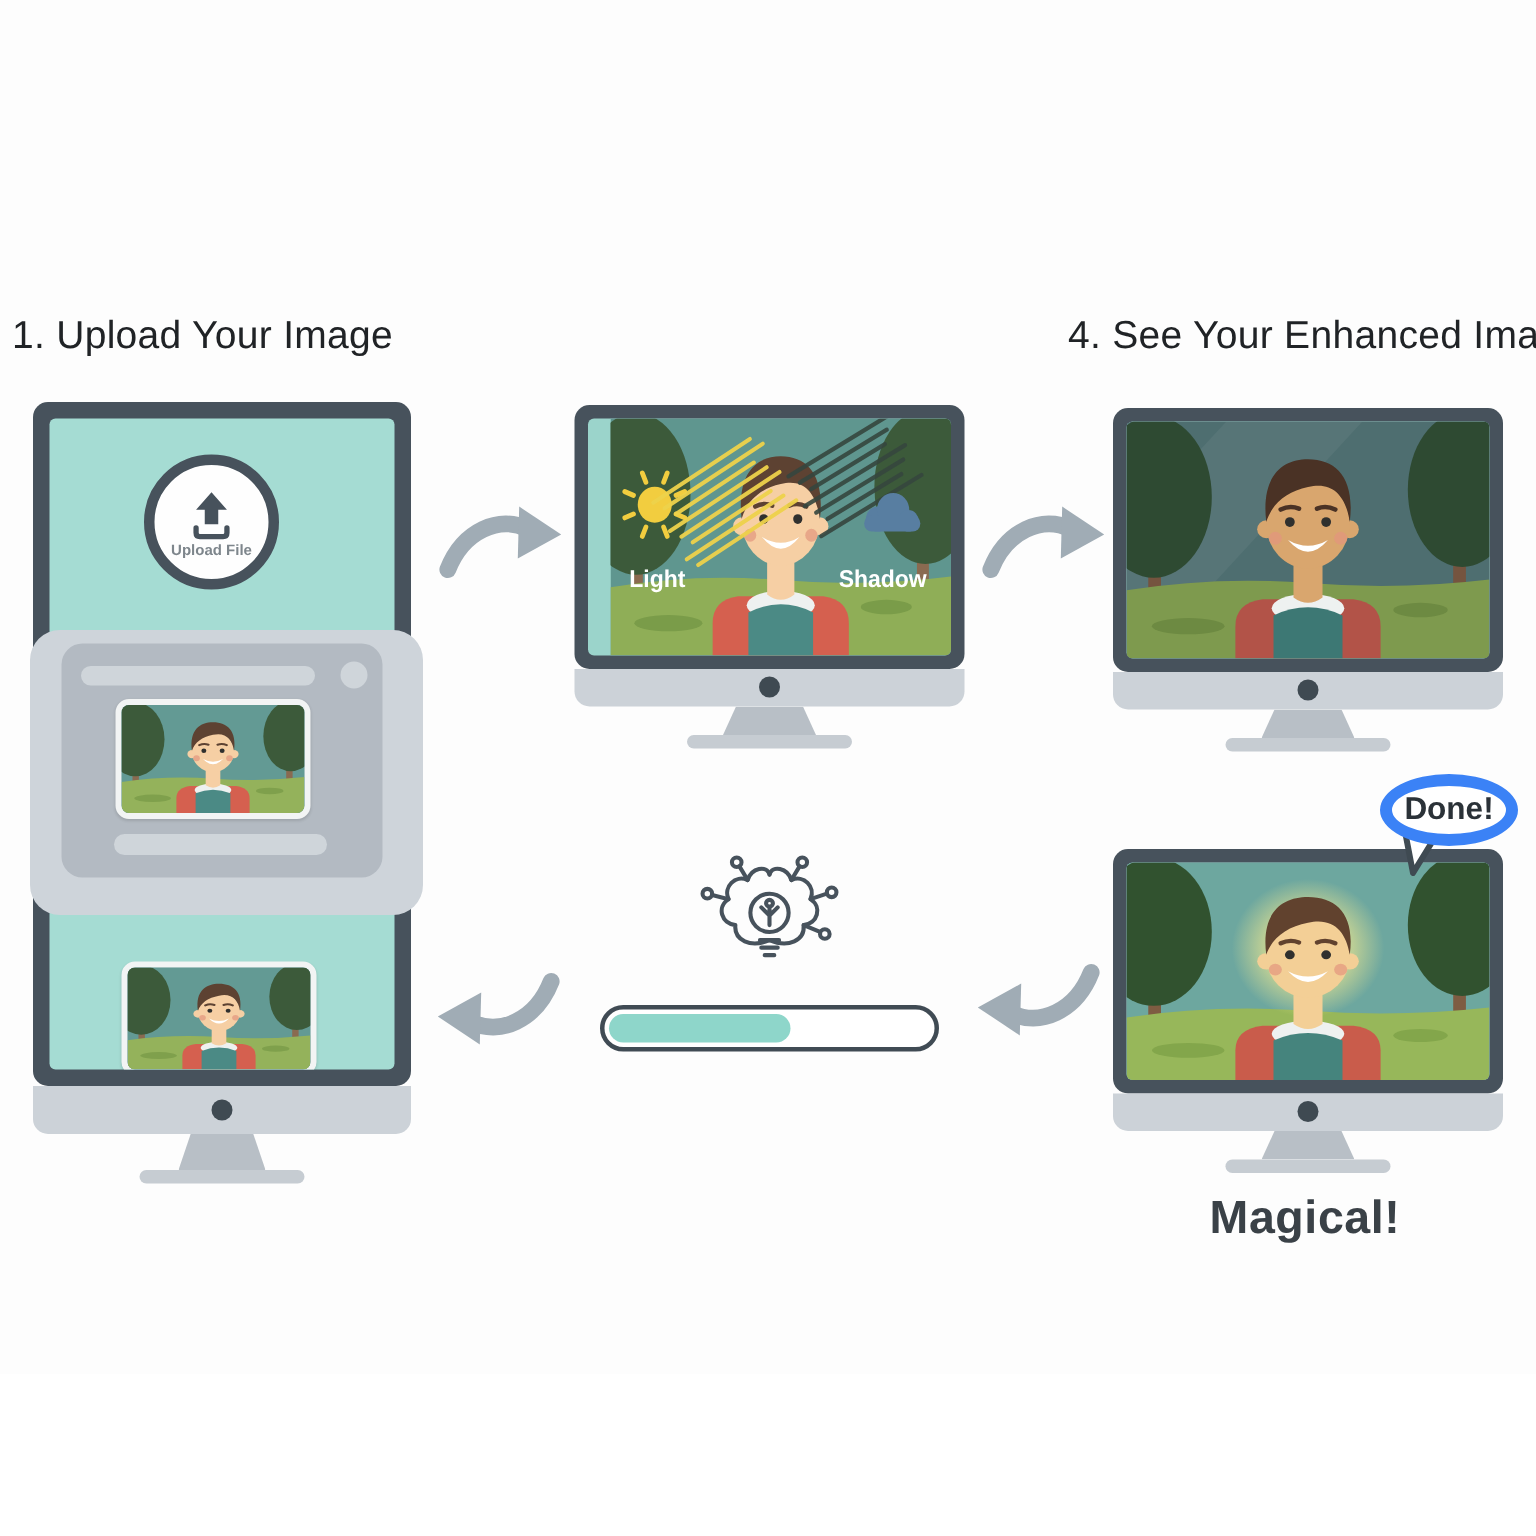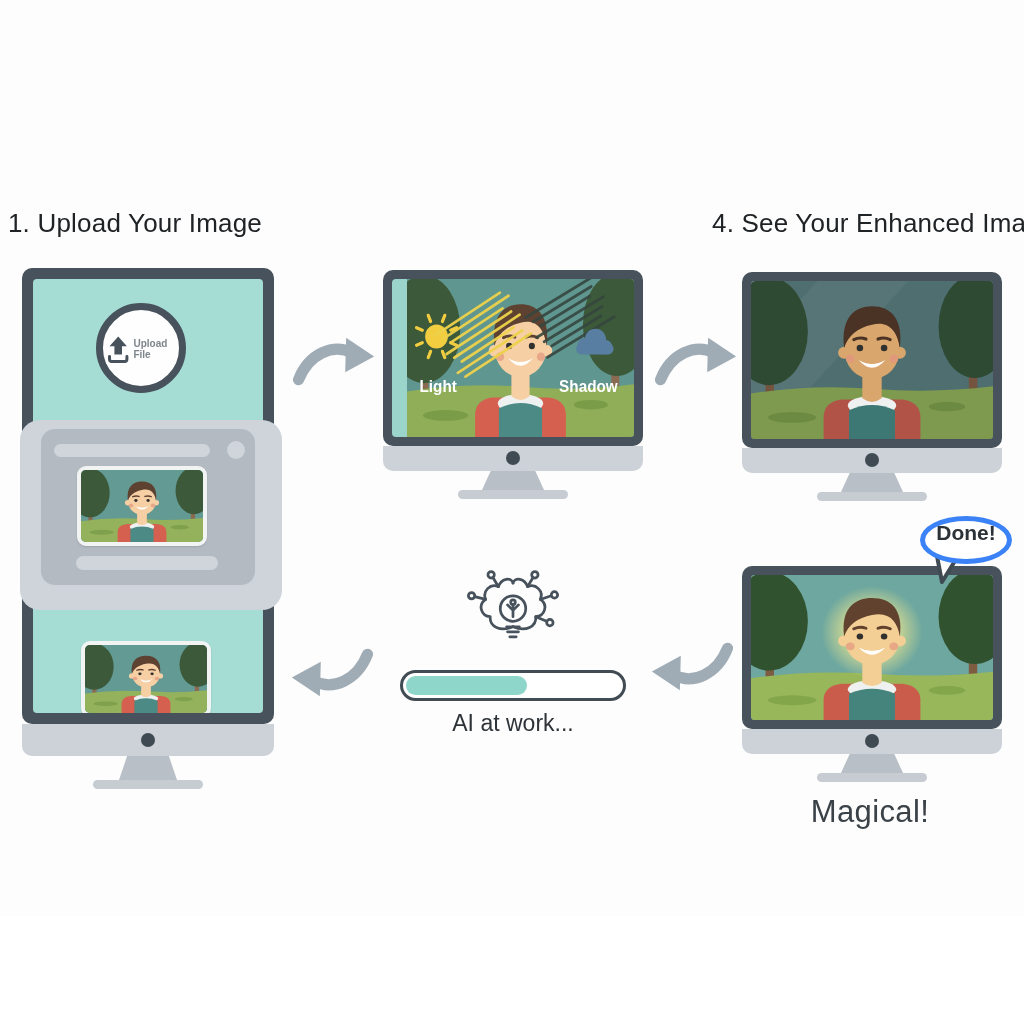--- a/index.html
+++ b/index.html
@@ -47,21 +47,21 @@
   #monitor1{ left:22px; top:268px; width:252px; z-index:1; }
   #monitor1 .m-frame{ padding:11px; }
   #monitor1 .m-screen{ height:434px; background:var(--screen-teal,#a5dcd3); }
   #monitor1 .m-bezel{ height:32px; }
   #monitor1 .m-dot{ top:9px; }
   #monitor1 .m-stand{ height:24px; width:58px; }
 
   .upload-circle{
     position:absolute; left:63px; top:24px; width:90px; height:90px;
     background:#fefefe; border:7px solid var(--monitor-frame,#47525c); border-radius:50%;
-    display:flex; flex-direction:row; align-items:center; justify-content:center;
+    display:flex; flex-direction:column; align-items:center; justify-content:center;
     cursor:pointer;
   }
   .upload-circle svg{ width:36px; height:34px; margin-top:2px; }
   .upload-label{ font-size:10px; font-weight:bold; color:#7e868c; margin-top:2px; }
 
   .thumb{
     position:absolute; border:4px solid #f2f4f4; border-radius:9px; overflow:hidden;
     background:#6b9e98; box-shadow:0 1px 2px rgba(0,0,0,.12);
   }
   .thumb svg.scene{ display:block; width:100%; height:100%; }
@@ -105,28 +105,28 @@
     background:var(--progress-fill,#8ed6ca); border-radius:12px;
   }
   #status-text{
     position:absolute; left:398px; top:710px; width:230px; text-align:center;
     font-size:23px; color:#2e3338;
   }
 
   
   #bubble{
     position:absolute; left:920px; top:516px; width:92px; height:48px; z-index:6;
-    background:#ffffff; border:5px solid #3b82f6; border-radius:50%;
-    display:flex; align-items:flex-start; justify-content:center;
+    background:#ffffff; border:8px solid #3b82f6; border-radius:50%;
+    display:flex; align-items:center; justify-content:center;
     font-size:21px; font-weight:bold; color:#2b3238;
   }
   #bubble-tail{ position:absolute; left:934px; top:556px; width:26px; height:28px; z-index:5; }
   #caption{
     position:absolute; left:760px; top:794px; width:220px; text-align:center;
-    font-size:31px; font-weight:normal; color:#3a4147; letter-spacing:.4px;
+    font-size:31px; font-weight:bold; color:#3a4147; letter-spacing:.4px;
   }
 
   
   .arrow{ position:absolute; width:84px; height:64px; }
   .arrow svg{ width:100%; height:100%; }
   #arrow1{ left:292px; top:330px; }
   #arrow2{ left:654px; top:330px; }
   #arrow3{ left:650px; top:634px; transform:rotate(180deg); }
   #arrow4{ left:290px; top:640px; transform:rotate(180deg); }
   .arrow path, .arrow polygon{ stroke:var(--arrow,#a0acb5); }
@@ -375,21 +375,20 @@
         <circle cx="101.5" cy="29" r="3.5"></circle>
       <path d="M81,53 L93,58"></path>
         <circle cx="96.5" cy="59.5" r="3.5"></circle>
       <path d="M26,34 L14,31"></path>
         <circle cx="10.5" cy="30" r="3.5"></circle>
     </svg>
   </div>
   <div id="progress">
     <div id="progress-fill" style="width: 55%;"></div>
   </div>
-  <div id="status-text">AI at work...</div>
 
   <div id="monitor5" class="monitor">
     <div class="m-frame">
       <div class="m-screen">
         <div class="scene-slot" style="position: absolute; inset: 0px;">
             <svg class="scene" viewBox="0 0 200 132" preserveAspectRatio="none">
               <defs>
                 <radialGradient id="g4">
                   <stop offset="0%" stop-color="#f8ec8e" stop-opacity="0.95"></stop>
                   <stop offset="60%" stop-color="#f8ec8e" stop-opacity="0.55"></stop>

